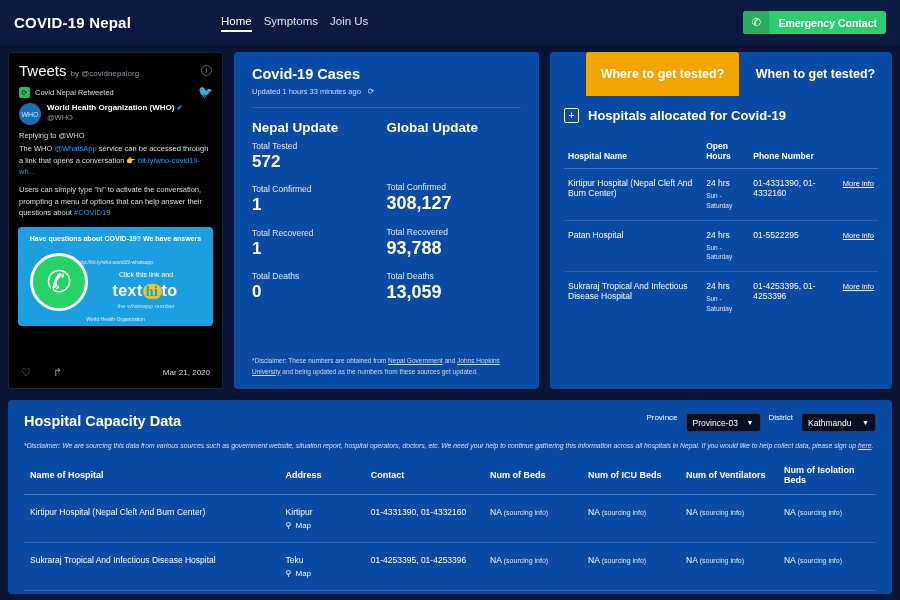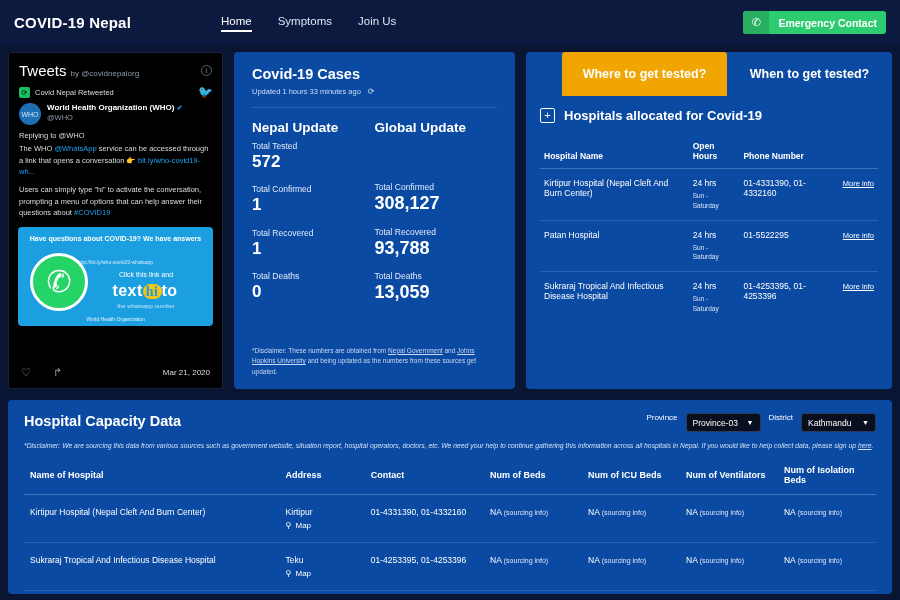--- a/index.html
+++ b/index.html
@@ -17,21 +17,21 @@
     height: 45px; width: 900px;
     display: flex; align-items: center;
     padding: 0 14px;
     background: #0d1a3f;
   }
   .brand {
     font-size: 15px; font-weight: bold; color: #ffffff;
     letter-spacing: .2px;
     margin-right: 90px;
   }
-  .nav { display: flex; align-items: center; gap: 26px; }
+  .nav { display: flex; align-items: center; gap: 12px; }
   .nav-item {
     font-size: 11.5px; color: #dce4f5; position: relative;
     padding-bottom: 4px; cursor: pointer;
   }
   .nav-item.active { color: #ffffff; }
   .nav-item.active::after {
     content: ""; position: absolute; left: 0; right: 0; bottom: -1px;
     height: 2px; background: #ffffff;
   }
   .emergency {
@@ -148,21 +148,21 @@
   }
   .tw-actions {
     display: flex; align-items: center; gap: 22px;
     padding: 8px 12px 9px 12px; margin-top: auto;
   }
   .act { font-size: 11px; color: #8b98a5; cursor: pointer; }
   .tw-date { margin-left: auto; font-size: 8px; color: #d9dde1; }
 
   
   .cases-card {
-    width: 281px; background: #0b4aa2;
+    width: 305px; background: #0b4aa2;
     border-radius: 4px; padding: 14px 18px 12px 18px;
     display: flex; flex-direction: column;
   }
   .cases-title { font-size: 14.5px; font-weight: bold; color: #fff; }
   .cases-updated {
     font-size: 7.5px; color: #cfdcf3; margin-top: 5px;
     display: flex; align-items: center; gap: 7px;
   }
   .refresh-ico { font-size: 8px; color: #cfdcf3; cursor: pointer; }
   .cases-rule { height: 1px; background: #2a63b4; margin: 11px 0 12px 0; }

